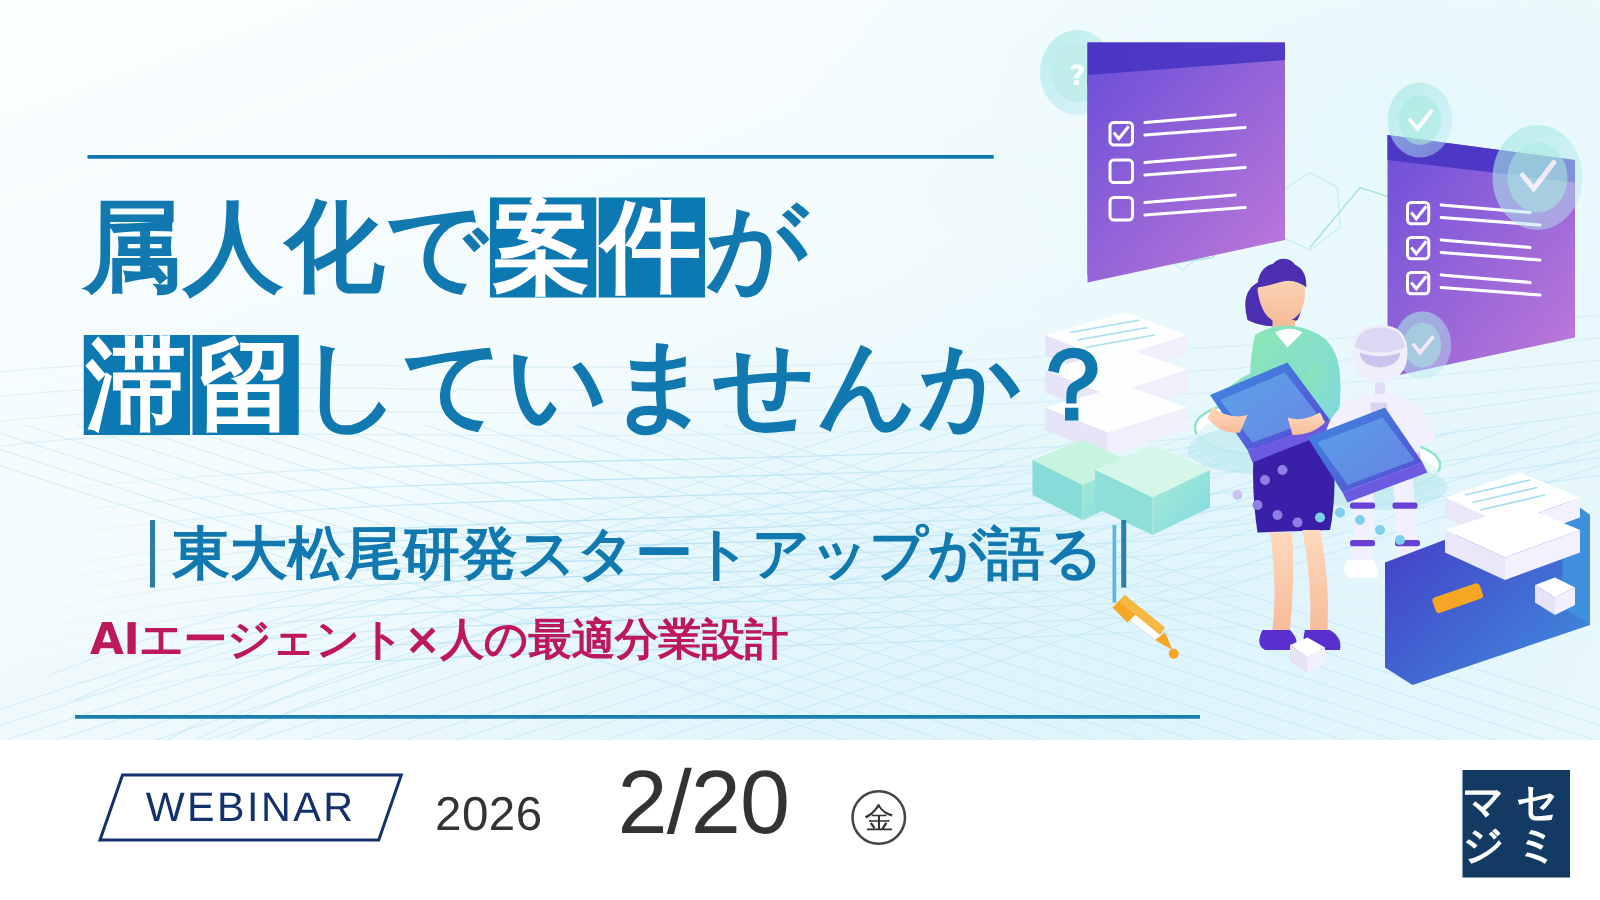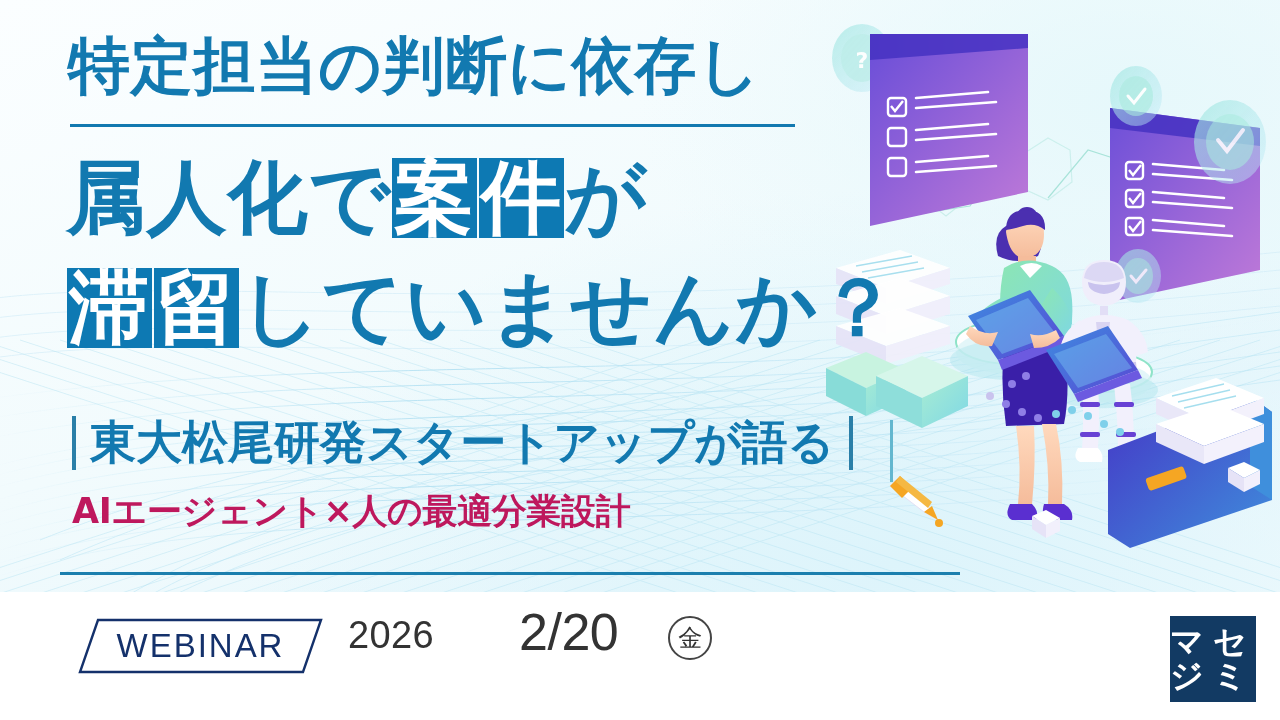--- a/index.html
+++ b/index.html
@@ -42,20 +42,21 @@
   .line3{left:66px;top:268px;font-size:80px;line-height:1;}
   .hl{
     background:#0d79b3;color:#ffffff;padding:0 2px;
     display:inline-block;margin:0 1px;
   }
   .sub-wrap{position:absolute;left:72px;top:412px;width:900px;}
   .sub1{
     position:relative;display:flex;align-items:center;gap:14px;
     color:#1279b0;font-weight:bold;font-size:46px;white-space:nowrap;
     font-family:"DejaVu Sans","Liberation Sans",sans-serif;
+    margin-left:48px;
   }
   .vbar{display:inline-block;width:4px;height:54px;background:#2a7fa8;flex:0 0 auto;}
   .sub2{
     margin-top:14px;color:#be185d;font-weight:bold;font-size:35px;white-space:nowrap;
     font-family:"DejaVu Sans","Liberation Sans",sans-serif;letter-spacing:-.01em;
   }
   .rule-bottom{
     position:absolute;left:60px;top:572px;width:900px;height:3px;background:#1b7fae;
   }
   
@@ -66,21 +67,21 @@
   .webinar-badge svg{position:absolute;inset:0;}
   .webinar-label{
     position:absolute;inset:0;display:flex;align-items:center;justify-content:center;
     color:#14316b;font-size:33px;letter-spacing:.06em;font-weight:400;
   }
   .date-row{
     position:absolute;left:348px;top:6px;display:flex;align-items:baseline;
     color:#333333;white-space:nowrap;gap:46px;
   }
   .yr{font-size:38px;letter-spacing:.01em;margin-right:14px;position:relative;top:-2px;}
-  .md{font-size:52px;letter-spacing:-.01em;line-height:1;margin-left:25px;}
+  .md{font-size:72px;letter-spacing:-.01em;line-height:1;}
   .dow{
     width:40px;height:40px;border:2px solid #444;border-radius:50%;
     display:inline-flex;align-items:center;justify-content:center;
     font-size:24px;margin:0 12px 0 4px;position:relative;top:-4px;
     font-family:"DejaVu Sans","Liberation Sans",sans-serif;
   }
   .time{font-size:40px;letter-spacing:.01em;}
   .logo{
     position:absolute;right:24px;bottom:18px;width:86px;height:86px;
     background:#123a63;display:flex;
@@ -438,21 +439,20 @@
       <path d="M212,496 L226,490 L240,498 L226,505 Z" fill="#ffffff"></path>
       <path d="M212,496 L226,505 L226,518 L212,509 Z" fill="#e6e3f7"></path>
       <path d="M240,498 L226,505 L226,518 L240,511 Z" fill="#f2f0fc"></path>
     </g>
 
     <rect x="70" y="400" width="3" height="62" fill="#63b7cf"></rect>
   </svg>
 
   <div class="content">
 
-    <div class="headline line1">特定担当の判断に依存し</div>
 
     <div class="rule-top"></div>
 
     <div class="headline line3">
       <span class="hl">滞</span><span class="hl">留</span><span>していませんか？</span>
     </div>
 
     <div class="headline line2">
       <span>属人化で</span><span class="hl">案</span><span class="hl">件</span><span>が</span>
     </div>

